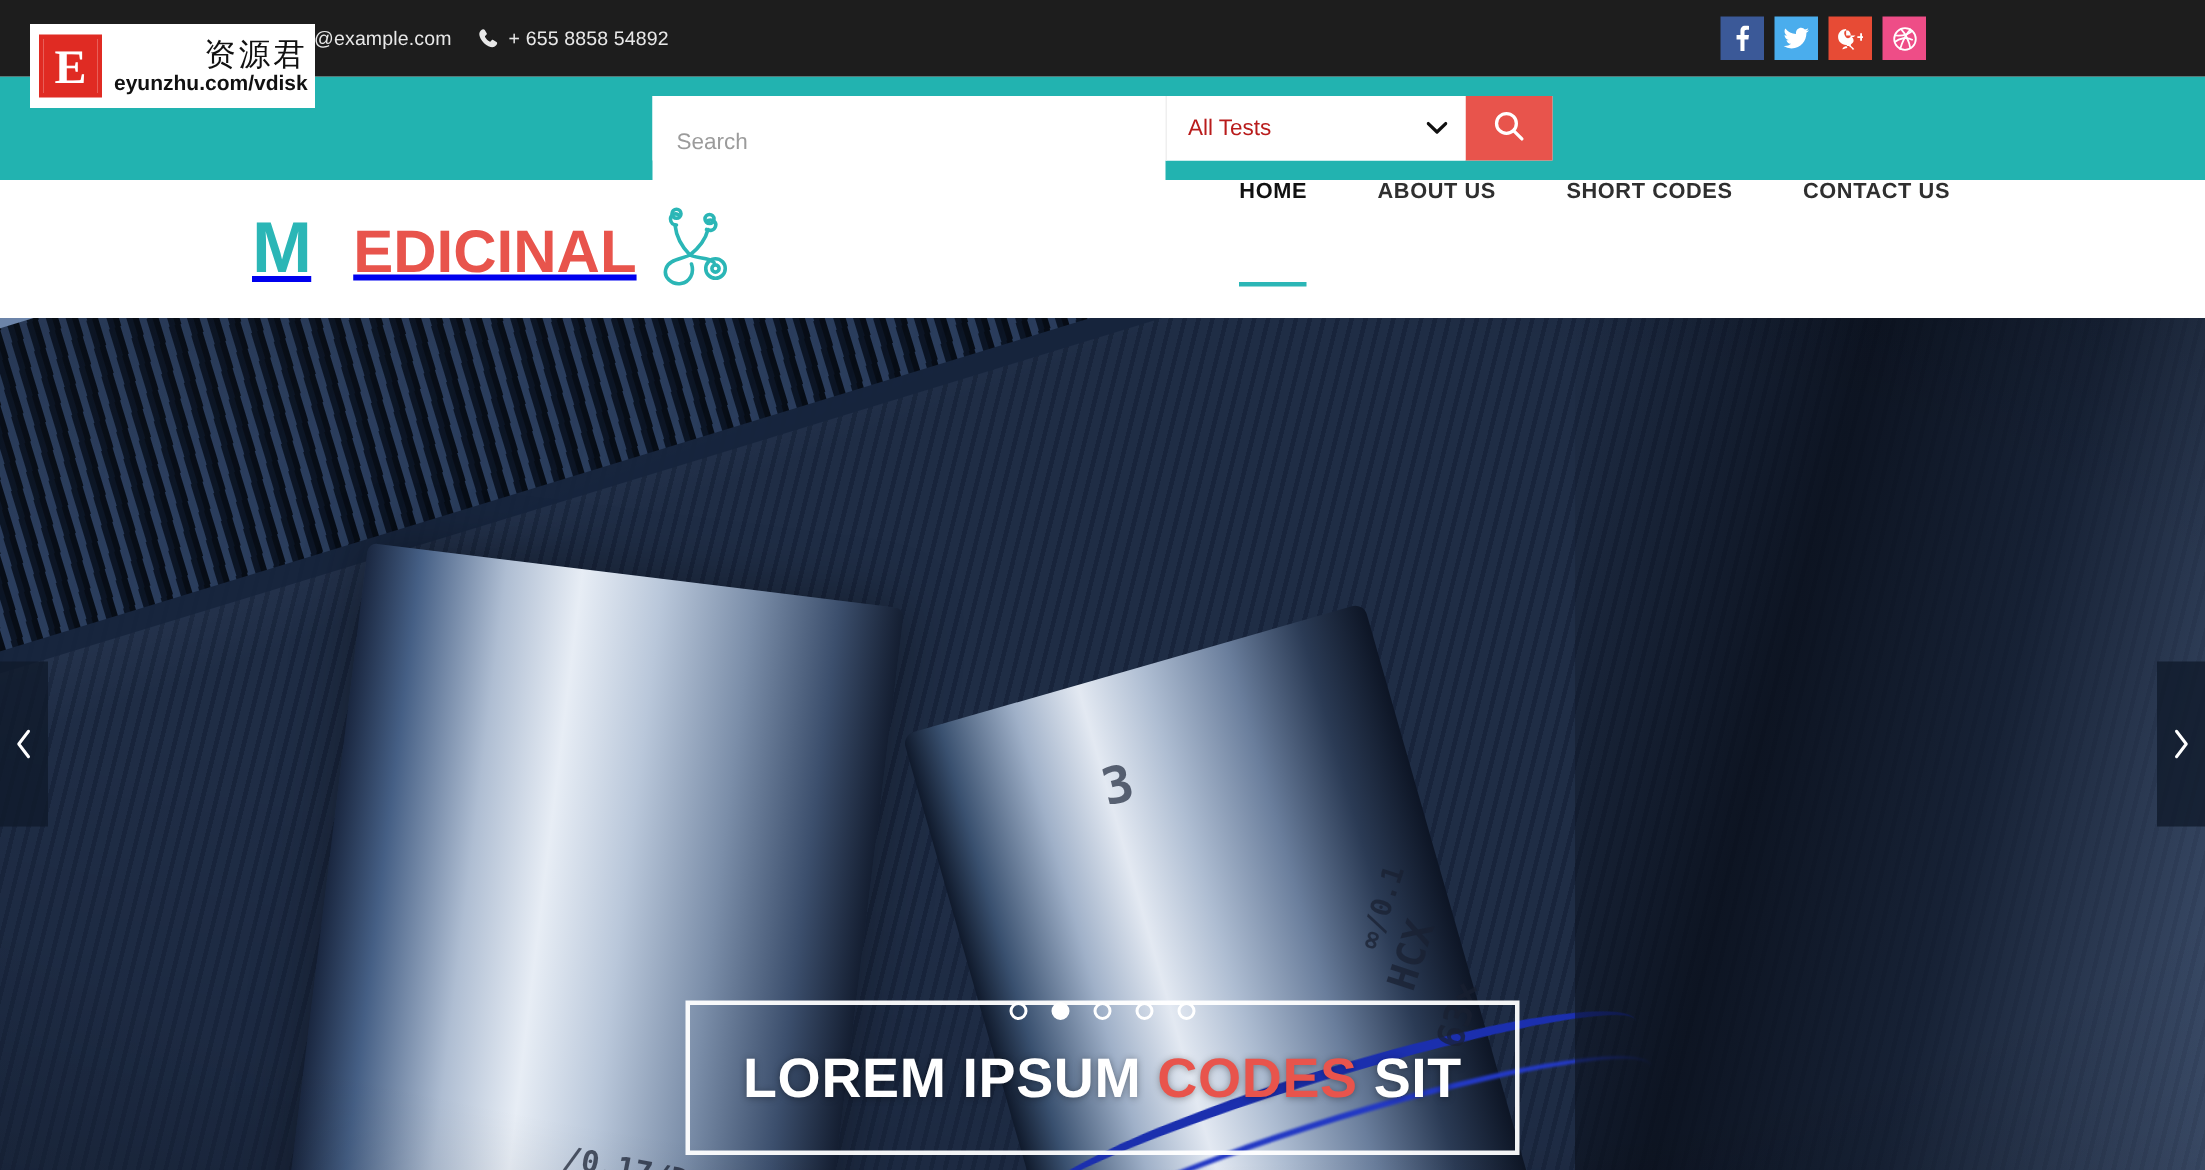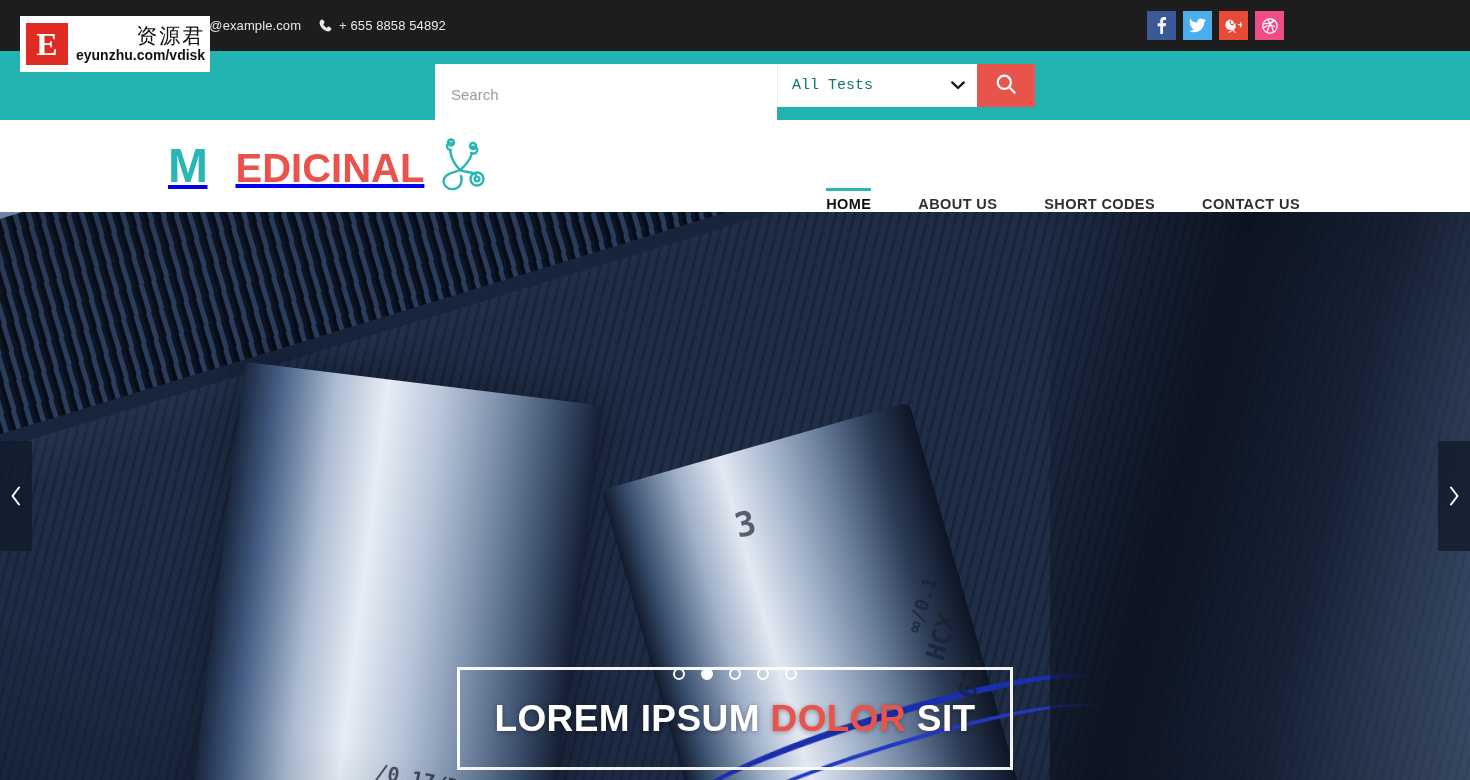--- a/index.html
+++ b/index.html
@@ -91,23 +91,23 @@
   }
   .search-select {
     appearance: none;
     -webkit-appearance: none;
     border: none;
     outline: none;
     background: transparent;
     width: 100%;
     height: 43px;
     padding: 0 30px 0 14px;
-    font-family: Liberation Mono, monospace;
+    font-family: Liberation Sans, sans-serif;
     font-size: 15px;
-    color: #0f766e;
+    color: #b91c1c;
     cursor: pointer;
   }
   .select-caret {
     position: absolute;
     right: 12px;
     pointer-events: none;
     color: #111;
     display: flex;
   }
   .search-go {
@@ -153,21 +153,21 @@
     margin-left: auto;
     display: flex;
     align-items: center;
     gap: 47px;
     height: 92px;
   }
   .nav-item {
     position: relative;
     height: 92px;
     display: flex;
-    align-items: flex-end;
+    align-items: flex-start;
     font-size: 14.5px;
     font-weight: bold;
     letter-spacing: .4px;
     color: #2f2f2f;
     text-decoration: none;
     cursor: pointer;
   }
   .nav-item.active { color: #111; }
   .nav-item.active::after {
     content: "";
@@ -532,21 +532,21 @@
   <div class="hero-vignette"></div>
 
   <div class="hero-mark mk3">3</div>
   <div class="hero-mark mk017">/0.17/D</div>
 
   <div class="hero-mark mkinf">∞/0.1</div>
   <div class="hero-mark mkhcx">HCX</div>
   <div class="hero-mark mk63">63×</div>
 
   <div class="hero-caption">
-    <div class="hero-title"><span>LOREM IPSUM </span><span class="accent">DOLOR</span><span> SIT</span></div>
+    <div class="hero-title"><span>LOREM IPSUM </span><span class="accent">CODES</span><span> SIT</span></div>
   </div>
 
   <div class="hero-arrow prev">
     <span>
       <svg width="12" height="20" viewBox="0 0 12 20" fill="none" stroke="currentColor" stroke-width="2" stroke-linecap="round" stroke-linejoin="round">
         <path d="M9 1.5 L2.5 10 L9 18.5"></path>
       </svg>
     </span>
   </div>
   <div class="hero-arrow next">

